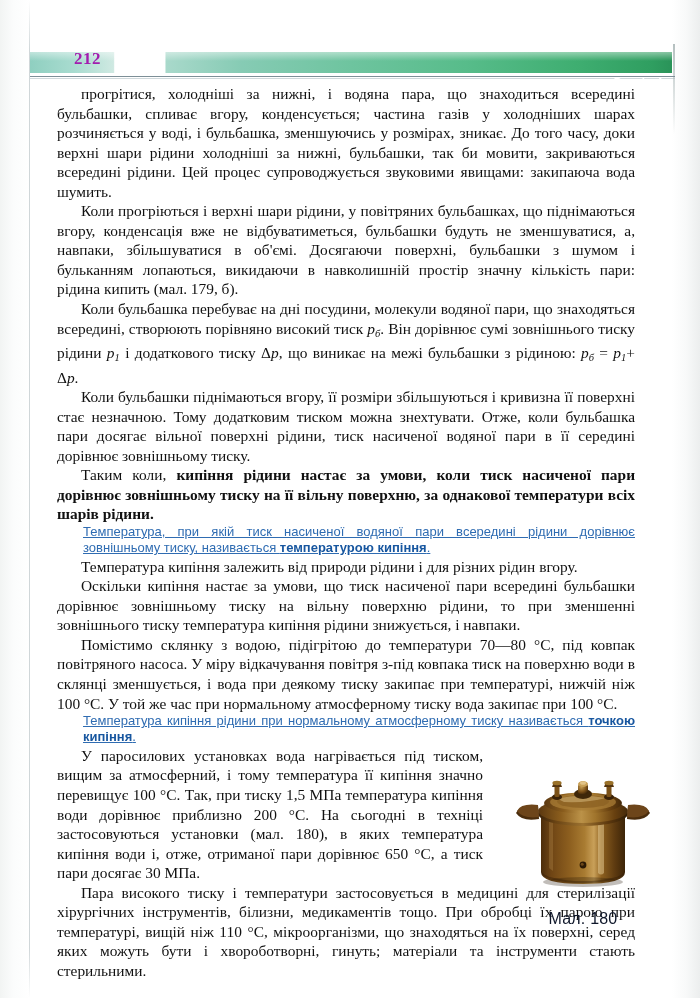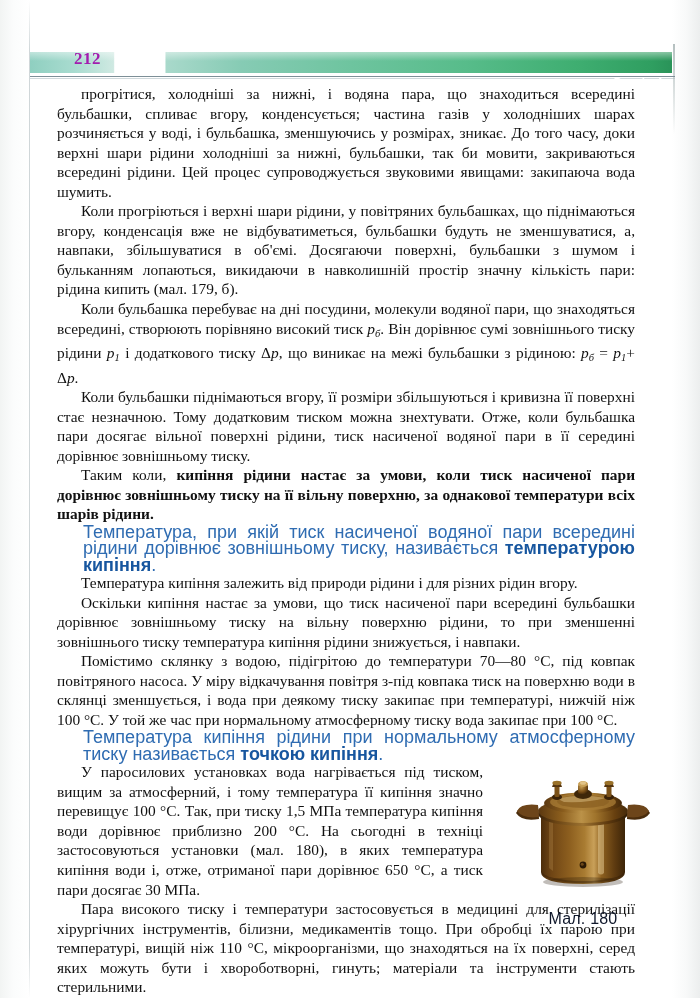--- a/index.html
+++ b/index.html
@@ -136,25 +136,26 @@
     font-size: .68em;
     vertical-align: -.28em;
     font-style: italic;
   }
 
   
   p.definition {
     margin: 0;
     padding-left: 26px;
     font-family: "Liberation Sans", "DejaVu Sans", sans-serif;
-    font-size: 18px;
+    font-size: 13px;
     line-height: 16.4px;
     text-align: justify;
     color: #2f6cb2;
     text-indent: 0;
+    text-decoration: underline;
   }
   p.definition b {
     font-weight: bold;
     color: #17569f;
   }
 
   
   .figure {
     position: absolute;
     left: 508px;

